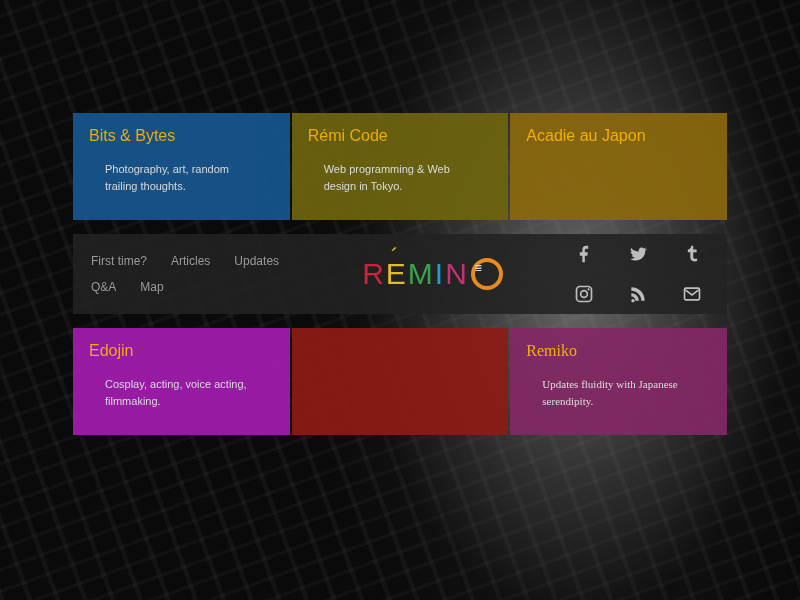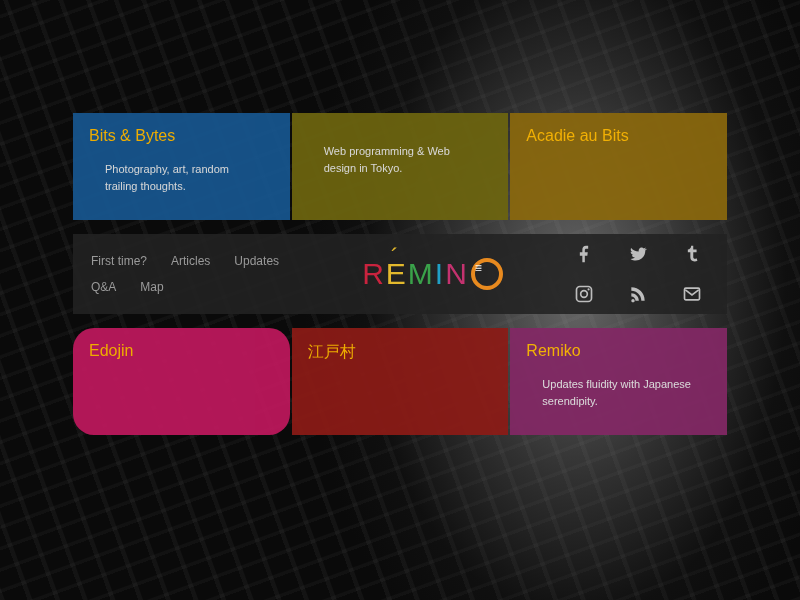--- a/index.html
+++ b/index.html
@@ -60,23 +60,23 @@
   }
   .card p {
     margin: 16px;
     font-size: 11px;
     line-height: 1.5;
     color: #e6e6e6;
   }
   .c-blue   { background: #17568f; }
   .c-olive  { background: #6d650f; }
   .c-brown  { background: #8a680d; }
-  .c-red    { background: #be185d; border-radius: 21px; }
+  .c-red    { background: #a21caf; }
   .c-red2   { background: #8c1b16; }
-  .c-purple { background: #832865; }
+  .c-purple { background: #832865; font-family: Liberation Serif, serif; }
 
   .navbar {
     display: flex;
     height: 80px;
     margin: 14px 0;
     background: rgba(34,34,34,0.88);
     gap: 42px;
   }
   .navlinks {
     display: flex;
@@ -135,24 +135,25 @@
 <div class="bg"></div>
 
 <div class="stage">
 
   <div class="row">
     <div class="card c-blue">
       <h3>Bits &amp; Bytes</h3>
       <p>Photography, art, random trailing thoughts.</p>
     </div>
     <div class="card c-olive">
+      <h3>Rémi Code</h3>
       <p>Web programming &amp; Web design in Tokyo.</p>
     </div>
     <div class="card c-brown">
-      <h3>Acadie au Bits</h3>
+      <h3>Acadie au Japon</h3>
     </div>
   </div>
 
   <div class="navbar">
     <div class="navlinks">
       <a>First time?</a>
       <a>Articles</a>
       <a>Updates</a>
       <a>Q&amp;A</a>
       <a>Map</a>
@@ -200,23 +201,23 @@
             <rect x="3" y="5" width="18" height="14" rx="1.5" fill="none" stroke="#bdbdbd" stroke-width="2"></rect>
             <path d="M4 7l8 6 8-6" fill="none" stroke="#bdbdbd" stroke-width="2"></path>
           </svg>
         </a>
     </div>
   </div>
 
   <div class="row">
     <div class="card c-red">
       <h3>Edojin</h3>
+      <p>Cosplay, acting, voice acting, filmmaking.</p>
     </div>
     <div class="card c-red2">
-      <h3>江戸村</h3>
     </div>
     <div class="card c-purple">
       <h3>Remiko</h3>
       <p>Updates fluidity with Japanese serendipity.</p>
     </div>
   </div>
 
 </div>
 
 </body></html>

